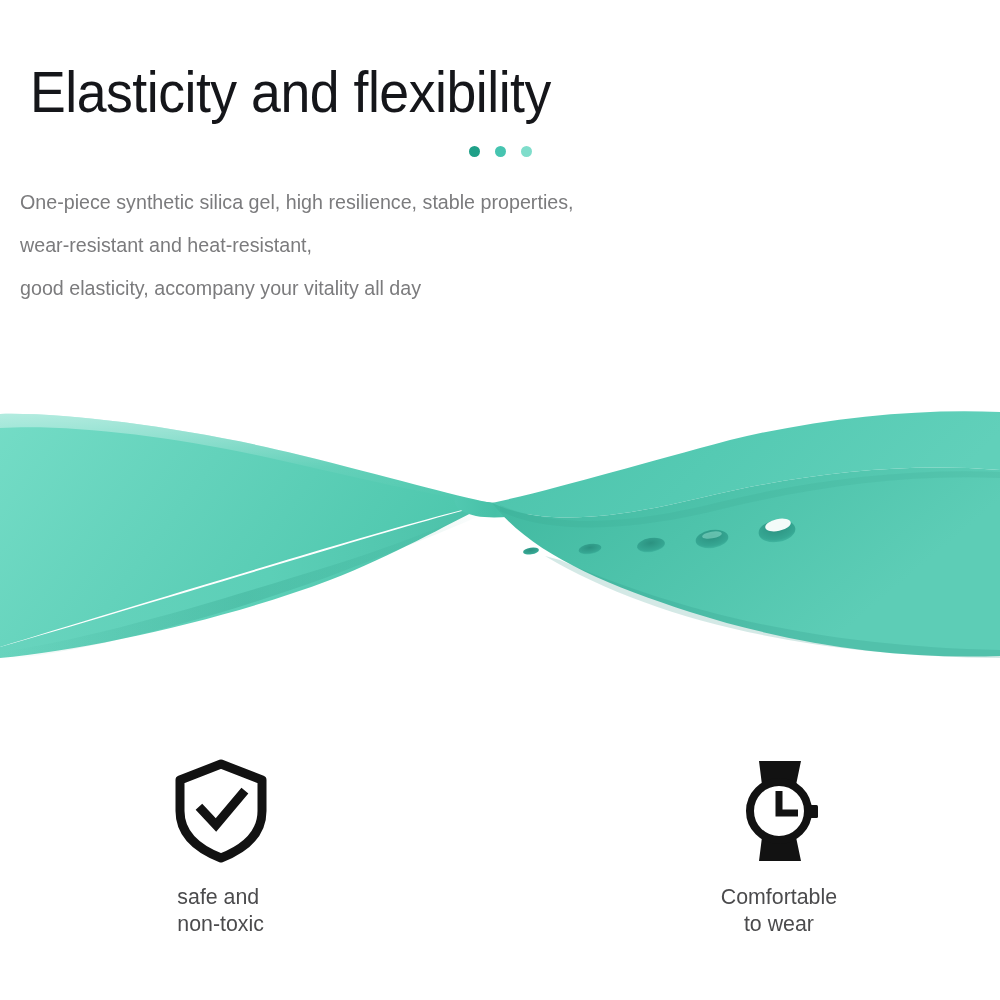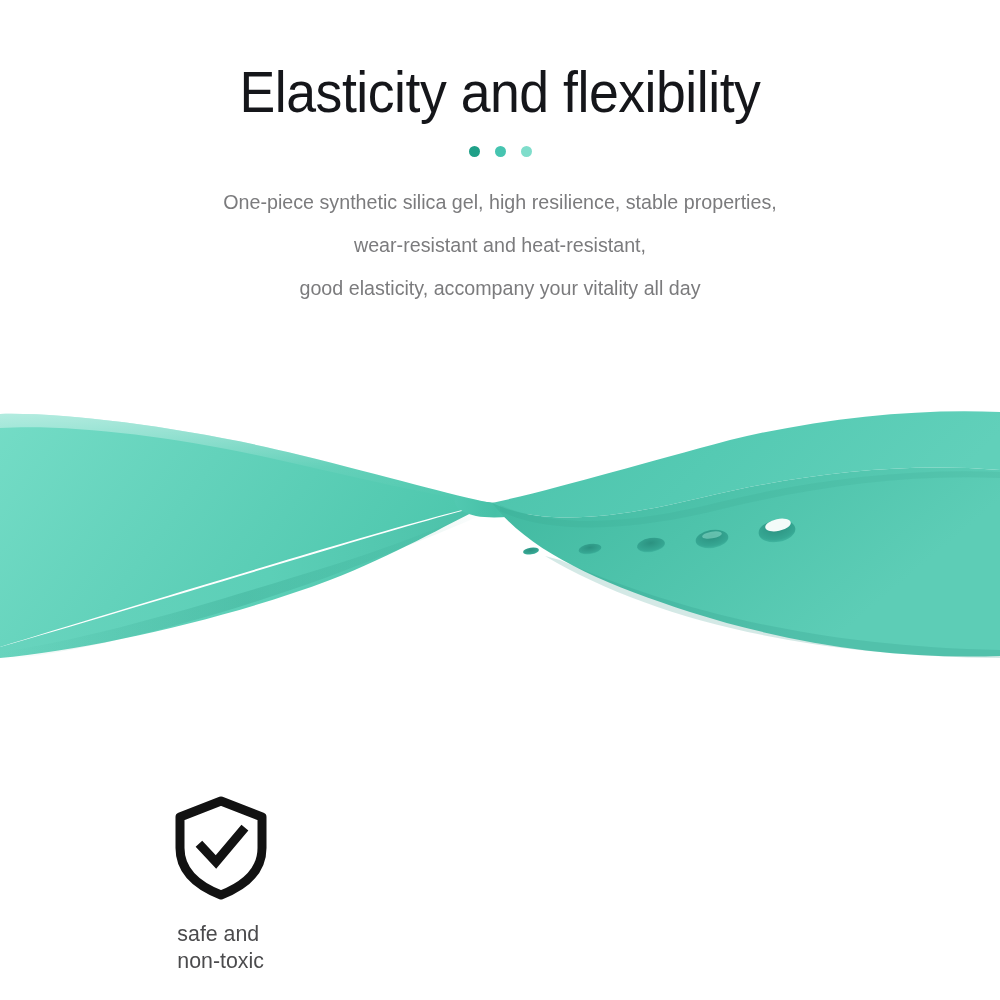--- a/index.html
+++ b/index.html
@@ -20,21 +20,21 @@
     height: 1000px;
     background: #ffffff;
   }
 
   
   .header {
     position: absolute;
     top: 0;
     left: 0;
     width: 1000px;
-    text-align: center;
+    text-align: left;
   }
   .title {
     margin: 0;
     padding-top: 62px;
     font-size: 57px;
     line-height: 1.08;
     font-weight: 400;
     letter-spacing: -0.5px;
     color: #15161a;
     font-family: "Liberation Sans Narrow", "Liberation Sans", sans-serif;
@@ -77,21 +77,21 @@
     top: 380px;
     width: 1000px;
     height: 300px;
   }
   .product svg { display: block; }
 
   
   .features {
     position: absolute;
     left: 0;
-    top: 792px;
+    top: 755px;
     width: 1000px;
     display: flex;
     justify-content: space-between;
     padding: 0 96px;
     box-sizing: border-box;
   }
   .feature {
     width: 250px;
     display: flex;
     flex-direction: column;
@@ -230,16 +230,31 @@
           <path d="M48 5 L89 21 V52 C89 76 71 90 48 99 C25 90 7 76 7 52 V21 Z" fill="none" stroke="#121212" stroke-width="9" stroke-linejoin="round"></path>
           <path d="M29 51 L43 66 L69 35" fill="none" stroke="#121212" stroke-width="9" stroke-linecap="square" stroke-linejoin="miter"></path>
         </svg>
       </div>
       <div class="feature-caption">
         <span class="cline">safe and</span>
         <span class="cline">non-toxic</span>
       </div>
     </div>
 
+    <div class="feature">
+      <div class="feature-icon">
+        <svg width="92" height="106" viewBox="0 0 92 106" xmlns="http://www.w3.org/2000/svg">
+          <path d="M26 3 H68 L63 27 C58 24 51 22 46 22 C40 22 33 24 29 27 Z" fill="#121212"></path>
+          <path d="M29 79 C33 82 40 84 46 84 C51 84 58 82 63 79 L68 103 H26 Z" fill="#121212"></path>
+          <circle cx="46" cy="53" r="29" fill="none" stroke="#121212" stroke-width="8"></circle>
+          <rect x="76" y="47" width="9" height="13" rx="1.5" fill="#121212"></rect>
+          <path d="M46 33 V55 H65" fill="none" stroke="#121212" stroke-width="7" stroke-linecap="butt" stroke-linejoin="miter"></path>
+        </svg>
+      </div>
+      <div class="feature-caption">
+        <span class="cline">Comfortable</span>
+        <span class="cline">to wear</span>
+      </div>
+    </div>
 
 
   </div>
 </div>
 
 </body></html>

